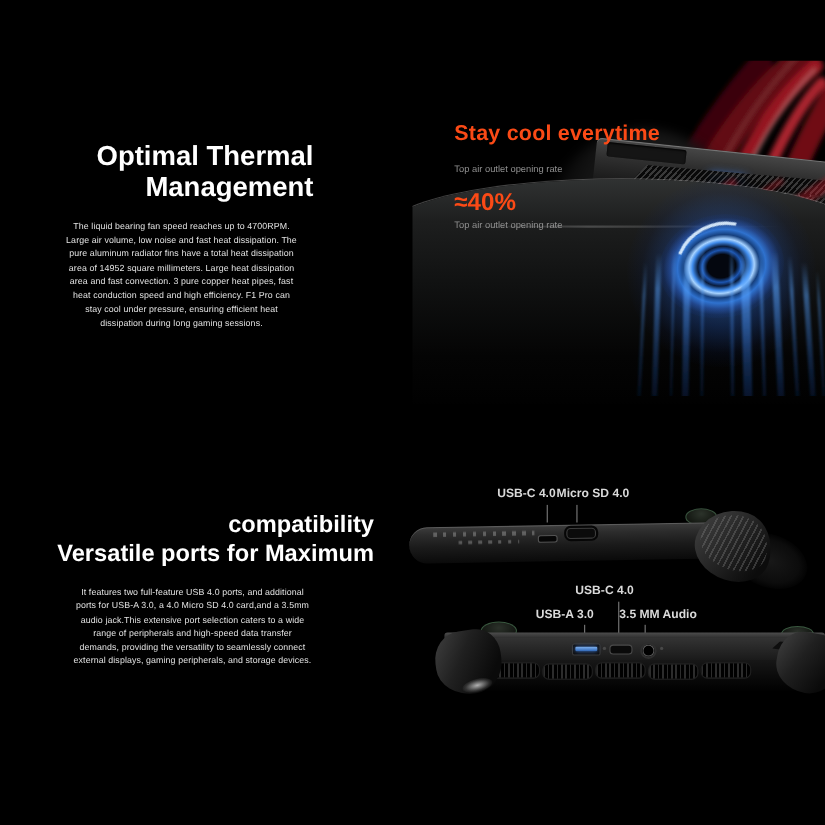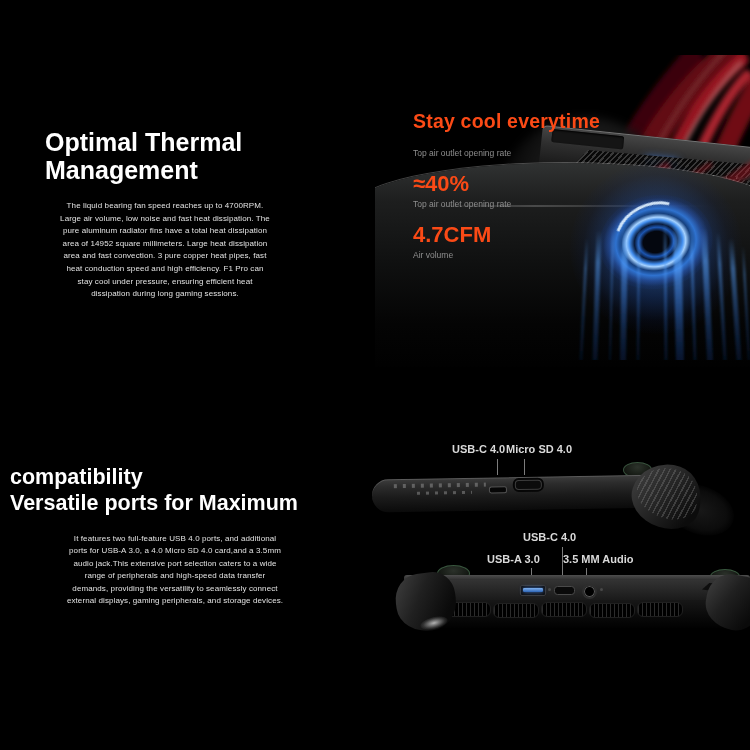--- a/index.html
+++ b/index.html
@@ -1,21 +1,21 @@
 <!DOCTYPE html>
 <html><head>
 <meta charset="utf-8">
 <style>
   html,body{margin:0;padding:0;background:#000;}
   .page{position:relative;width:750px;height:750px;background:#000;overflow:hidden;
         font-family:"Liberation Sans",sans-serif;-webkit-font-smoothing:antialiased;}
   .abs{position:absolute;}
 
   
-  .col-head{color:#fff;font-weight:bold;text-align:left;}
+  .col-head{color:#fff;font-weight:bold;text-align:right;}
   .col-head span{display:block;white-space:nowrap;}
   .thermal-col{left:45px;top:128px;width:240px;text-align:center;}
   .thermal-col .col-head{font-size:25px;line-height:28px;}
   .thermal-body{margin:16px auto 0;width:212px;font-size:8px;line-height:12.6px;
                 color:#e2e2e2;text-align:center;letter-spacing:.1px;}
   .ports-col{left:10px;top:464px;width:330px;text-align:center;}
   .ports-col .col-head{font-size:21.5px;line-height:26px;}
   .ports-body{margin:17px auto 0;width:218px;font-size:8px;line-height:12.4px;
               color:#e2e2e2;text-align:center;letter-spacing:.1px;}
 
@@ -206,24 +206,20 @@
     <div class="abs hero-copy">
       <div class="hero-title">Stay cool everytime</div>
       <div class="stats">
         <div class="stat">
           <div class="stat-label">Top air outlet opening rate</div>
         </div>
         <div class="stat">
           <div class="stat-value">≈40%</div>
           <div class="stat-label">Top air outlet opening rate</div>
         </div>
-        <div class="stat">
-          <div class="stat-value">4.7CFM</div>
-          <div class="stat-label">Air volume</div>
-        </div>
       </div>
     </div>
   </div>
 
   <div class="abs ports-col">
     <div class="col-head">
       <span>compatibility</span>
       <span>Versatile ports for Maximum</span>
     </div>
     <div class="ports-body">It features two full-feature USB 4.0 ports, and additional ports for USB-A 3.0, a 4.0 Micro SD 4.0 card,and a 3.5mm audio jack.This extensive port selection caters to a wide range of peripherals and high-speed data transfer demands, providing the versatility to seamlessly connect external displays, gaming peripherals, and storage devices.</div>

